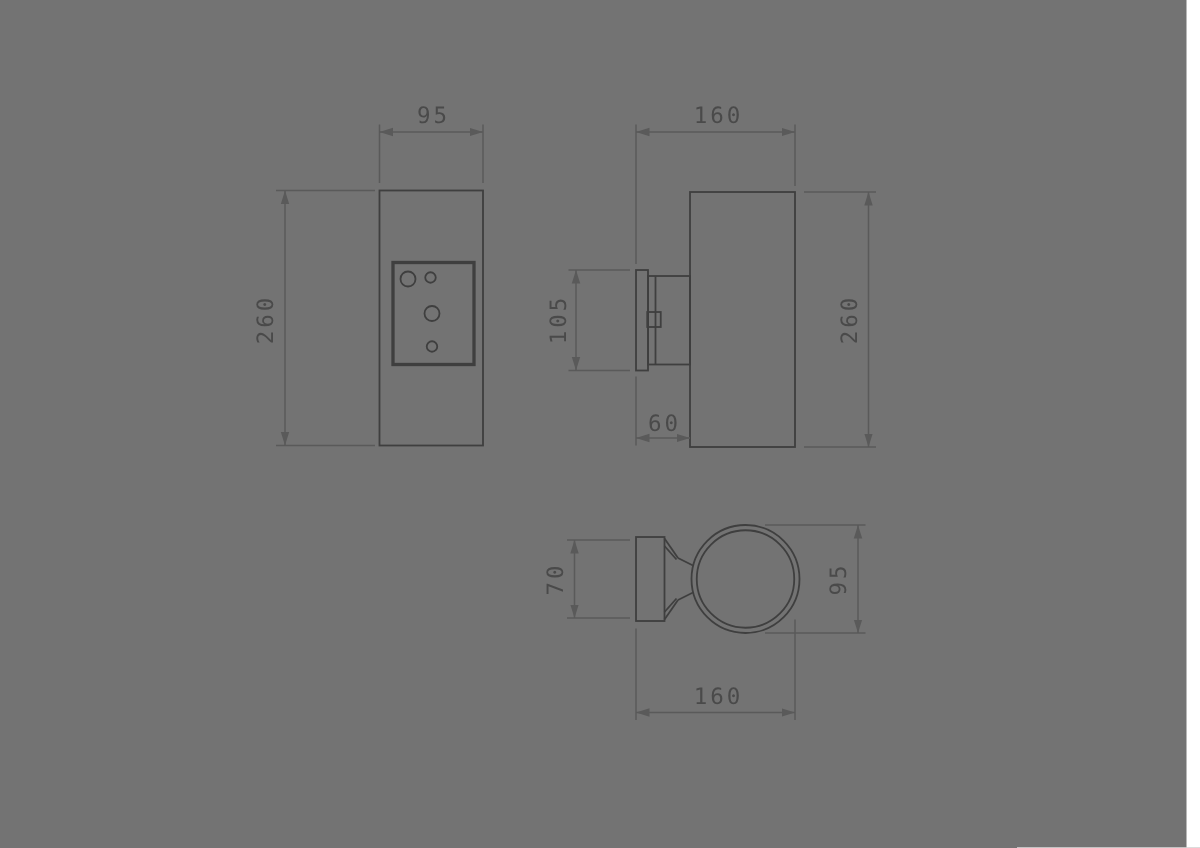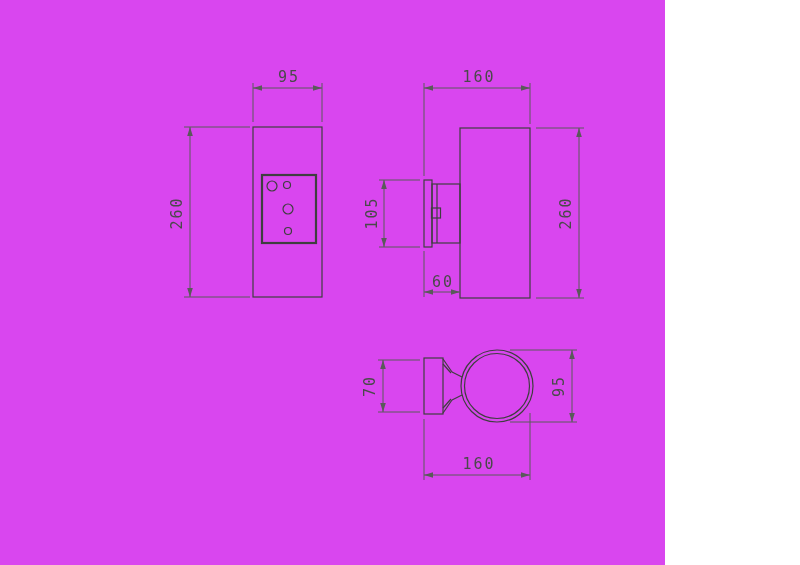--- a/index.html
+++ b/index.html
@@ -6,23 +6,23 @@
     margin: 0;
     padding: 0;
     background: #ffffff;
     width: 800px;
     height: 565px;
     overflow: hidden;
     font-family: "DejaVu Sans Mono", monospace;
   }
   .page {
     position: relative;
-    width: 665px;
+    width: 791px;
     height: 565px;
-    background: #d946ef;
+    background: #737373;
   }
   svg { display: block; }
   .shape {
     fill: none;
     stroke: #3f3f3f;
     stroke-width: 1.2;
   }
   .shape-bold {
     fill: none;
     stroke: #3f3f3f;

